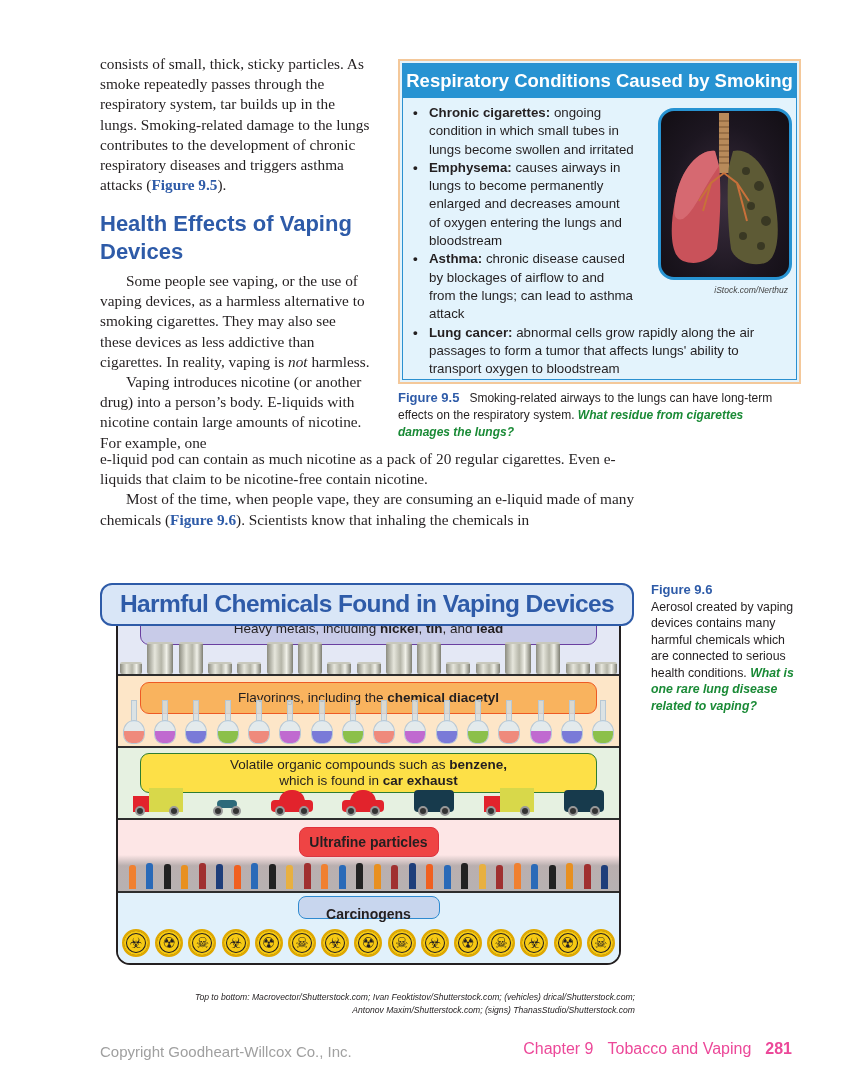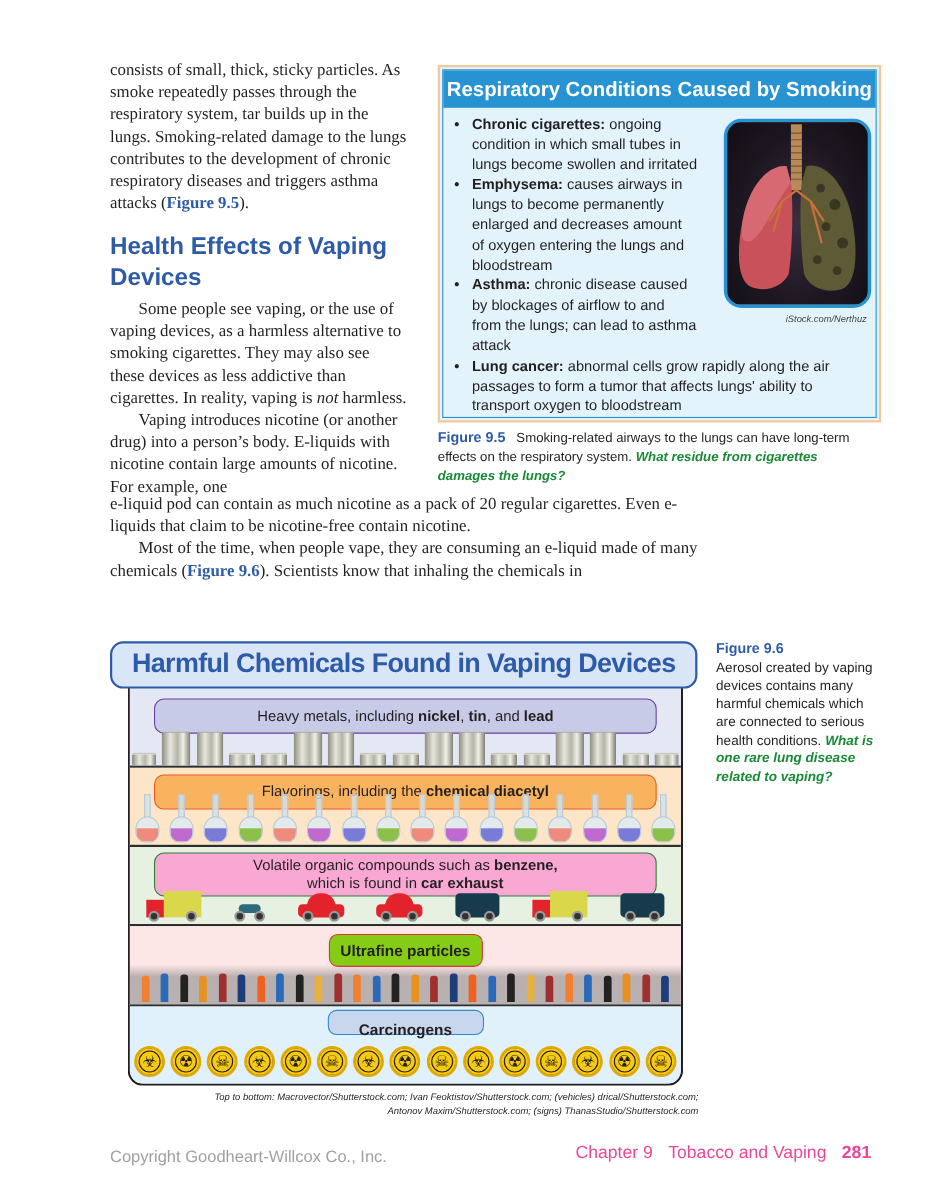--- a/index.html
+++ b/index.html
@@ -30,21 +30,21 @@
   #lung-credit { position: absolute; right: 8px; top: 221px; font-family: "Liberation Sans", "DejaVu Sans", sans-serif; font-style: italic; font-size: 8.5px; color: #444; }
 
   
   #cap95 { left: 398px; top: 389px; width: 400px; font-family: "Liberation Sans", "DejaVu Sans", sans-serif; font-size: 12px; line-height: 17.2px; color: #231f20; }
   .figlabel { color: #2e5ba8; font-weight: bold; font-size: 13px; margin-right: 10px; }
   .question { color: #1a8a36; font-weight: bold; font-style: italic; }
 
   
   #fig96 { left: 100px; top: 583px; width: 538px; height: 402px; }
   #fig96-title { position: absolute; left: 0; top: 0; width: 534px; height: 43px; background: #d9e6f7; border: 2.5px solid #2e5ba8; border-radius: 12px; color: #2e5ba8; font-family: "Liberation Sans", "DejaVu Sans", sans-serif; font-weight: bold; font-size: 24.5px; line-height: 38px; text-align: center; letter-spacing: -0.6px; z-index: 3; }
-  #fig96-frame { position: absolute; left: 16px; top: 42px; width: 505px; height: 362px; border: 2.5px solid #231f20; border-top: none; border-radius: 0 0 14px 14px; overflow: hidden; }
+  #fig96-frame { position: absolute; left: 16px; top: 20px; width: 505px; height: 362px; border: 2.5px solid #231f20; border-top: none; border-radius: 0 0 14px 14px; overflow: hidden; }
   .band { position: absolute; left: 0; right: 0; border-bottom: 2.5px solid #2d2d2d; }
   .band-label { position: absolute; left: 22px; right: 22px; border-radius: 9px; font-family: "Liberation Sans", "DejaVu Sans", sans-serif; font-size: 13.5px; text-align: center; color: #231f20; }
   .band-label b { font-weight: bold; }
   .smallbox { position: absolute; left: 50%; transform: translateX(-50%); border-radius: 8px; font-family: "Liberation Sans", "DejaVu Sans", sans-serif; font-weight: bold; font-size: 14px; text-align: center; color: #231f20; }
   .icons-row { position: absolute; left: 0; right: 0; display: flex; justify-content: space-around; align-items: flex-end; }
 
   
   .can { background: linear-gradient(90deg, #8c8c80 0%, #e6e6dc 30%, #b5b5a8 55%, #f0f0e8 75%, #7e7e72 100%); border-radius: 2px; border-top: 2px solid #c8c8bc; }
   
   .flask { position: relative; width: 22px; height: 44px; }
@@ -251,21 +251,21 @@
         <div class="flask">
             <div class="neck"></div>
             <div class="bulb">
               <div class="liq" style="background:#8cc04a"></div>
             </div>
           </div>
       </div>
     </div>
 
     <div class="band" style="top:145px;height:72px;background:#e6f1e1;">
-      <div class="band-label" style="top:5px;height:40px;padding-top:3px;line-height:16px;background:#f9a8d4;border:1.5px solid #2f7d32;">
+      <div class="band-label" style="top:5px;height:40px;padding-top:3px;line-height:16px;background:#fde047;border:1.5px solid #2f7d32;">
         <div><span>Volatile organic compounds such as </span><b>benzene,</b></div>
         <div><span>which is found in </span><b>car exhaust</b></div>
       </div>
       <div class="icons-row" style="bottom:6px;height:26px;">
         <div class="vehicle" style="width:50px;">
             <div style="position:absolute;left:0;bottom:0;width:16px;height:16px;background:#e2232c;"></div>
             <div style="position:absolute;left:16px;bottom:0;width:34px;height:24px;background:#d8d84a;"></div>
             <div class="wheel" style="left:2px"></div>
             <div class="wheel" style="left:36px"></div>
           </div>
@@ -299,21 +299,21 @@
           </div>
         <div class="vehicle" style="width:40px;">
             <div style="position:absolute;left:0;bottom:0;width:40px;height:22px;background:#173a4c;border-radius:4px;"></div>
             <div class="wheel" style="left:4px"></div>
             <div class="wheel" style="left:26px"></div>
           </div>
       </div>
     </div>
 
     <div class="band" style="top:217px;height:73px;background:#fde6e6;">
-      <div class="smallbox" style="top:7px;width:140px;height:30px;line-height:28px;background:#84cc16;border:1.5px solid #e0303c;">Ultrafine particles</div>
+      <div class="smallbox" style="top:7px;width:140px;height:30px;line-height:28px;background:#ef4444;border:1.5px solid #e0303c;">Ultrafine particles</div>
       <div style="position:absolute;left:0;right:0;bottom:0;height:36px;background:linear-gradient(180deg,rgba(130,130,130,0) 0%,rgba(130,130,130,0.55) 30%,rgba(160,160,160,0.75) 100%);"></div>
       <div class="icons-row" style="bottom:2px;height:28px;justify-content:space-evenly;">
         <div class="person" style="height:24px;background:#f08030"></div>
         <div class="person" style="height:26px;background:#2a6ab8"></div>
         <div class="person" style="height:25px;background:#222"></div>
         <div class="person" style="height:24px;background:#e89020"></div>
         <div class="person" style="height:26px;background:#a03030"></div>
         <div class="person" style="height:25px;background:#1e3e7a"></div>
         <div class="person" style="height:24px;background:#f06020"></div>
         <div class="person" style="height:26px;background:#2a6ab8"></div>

